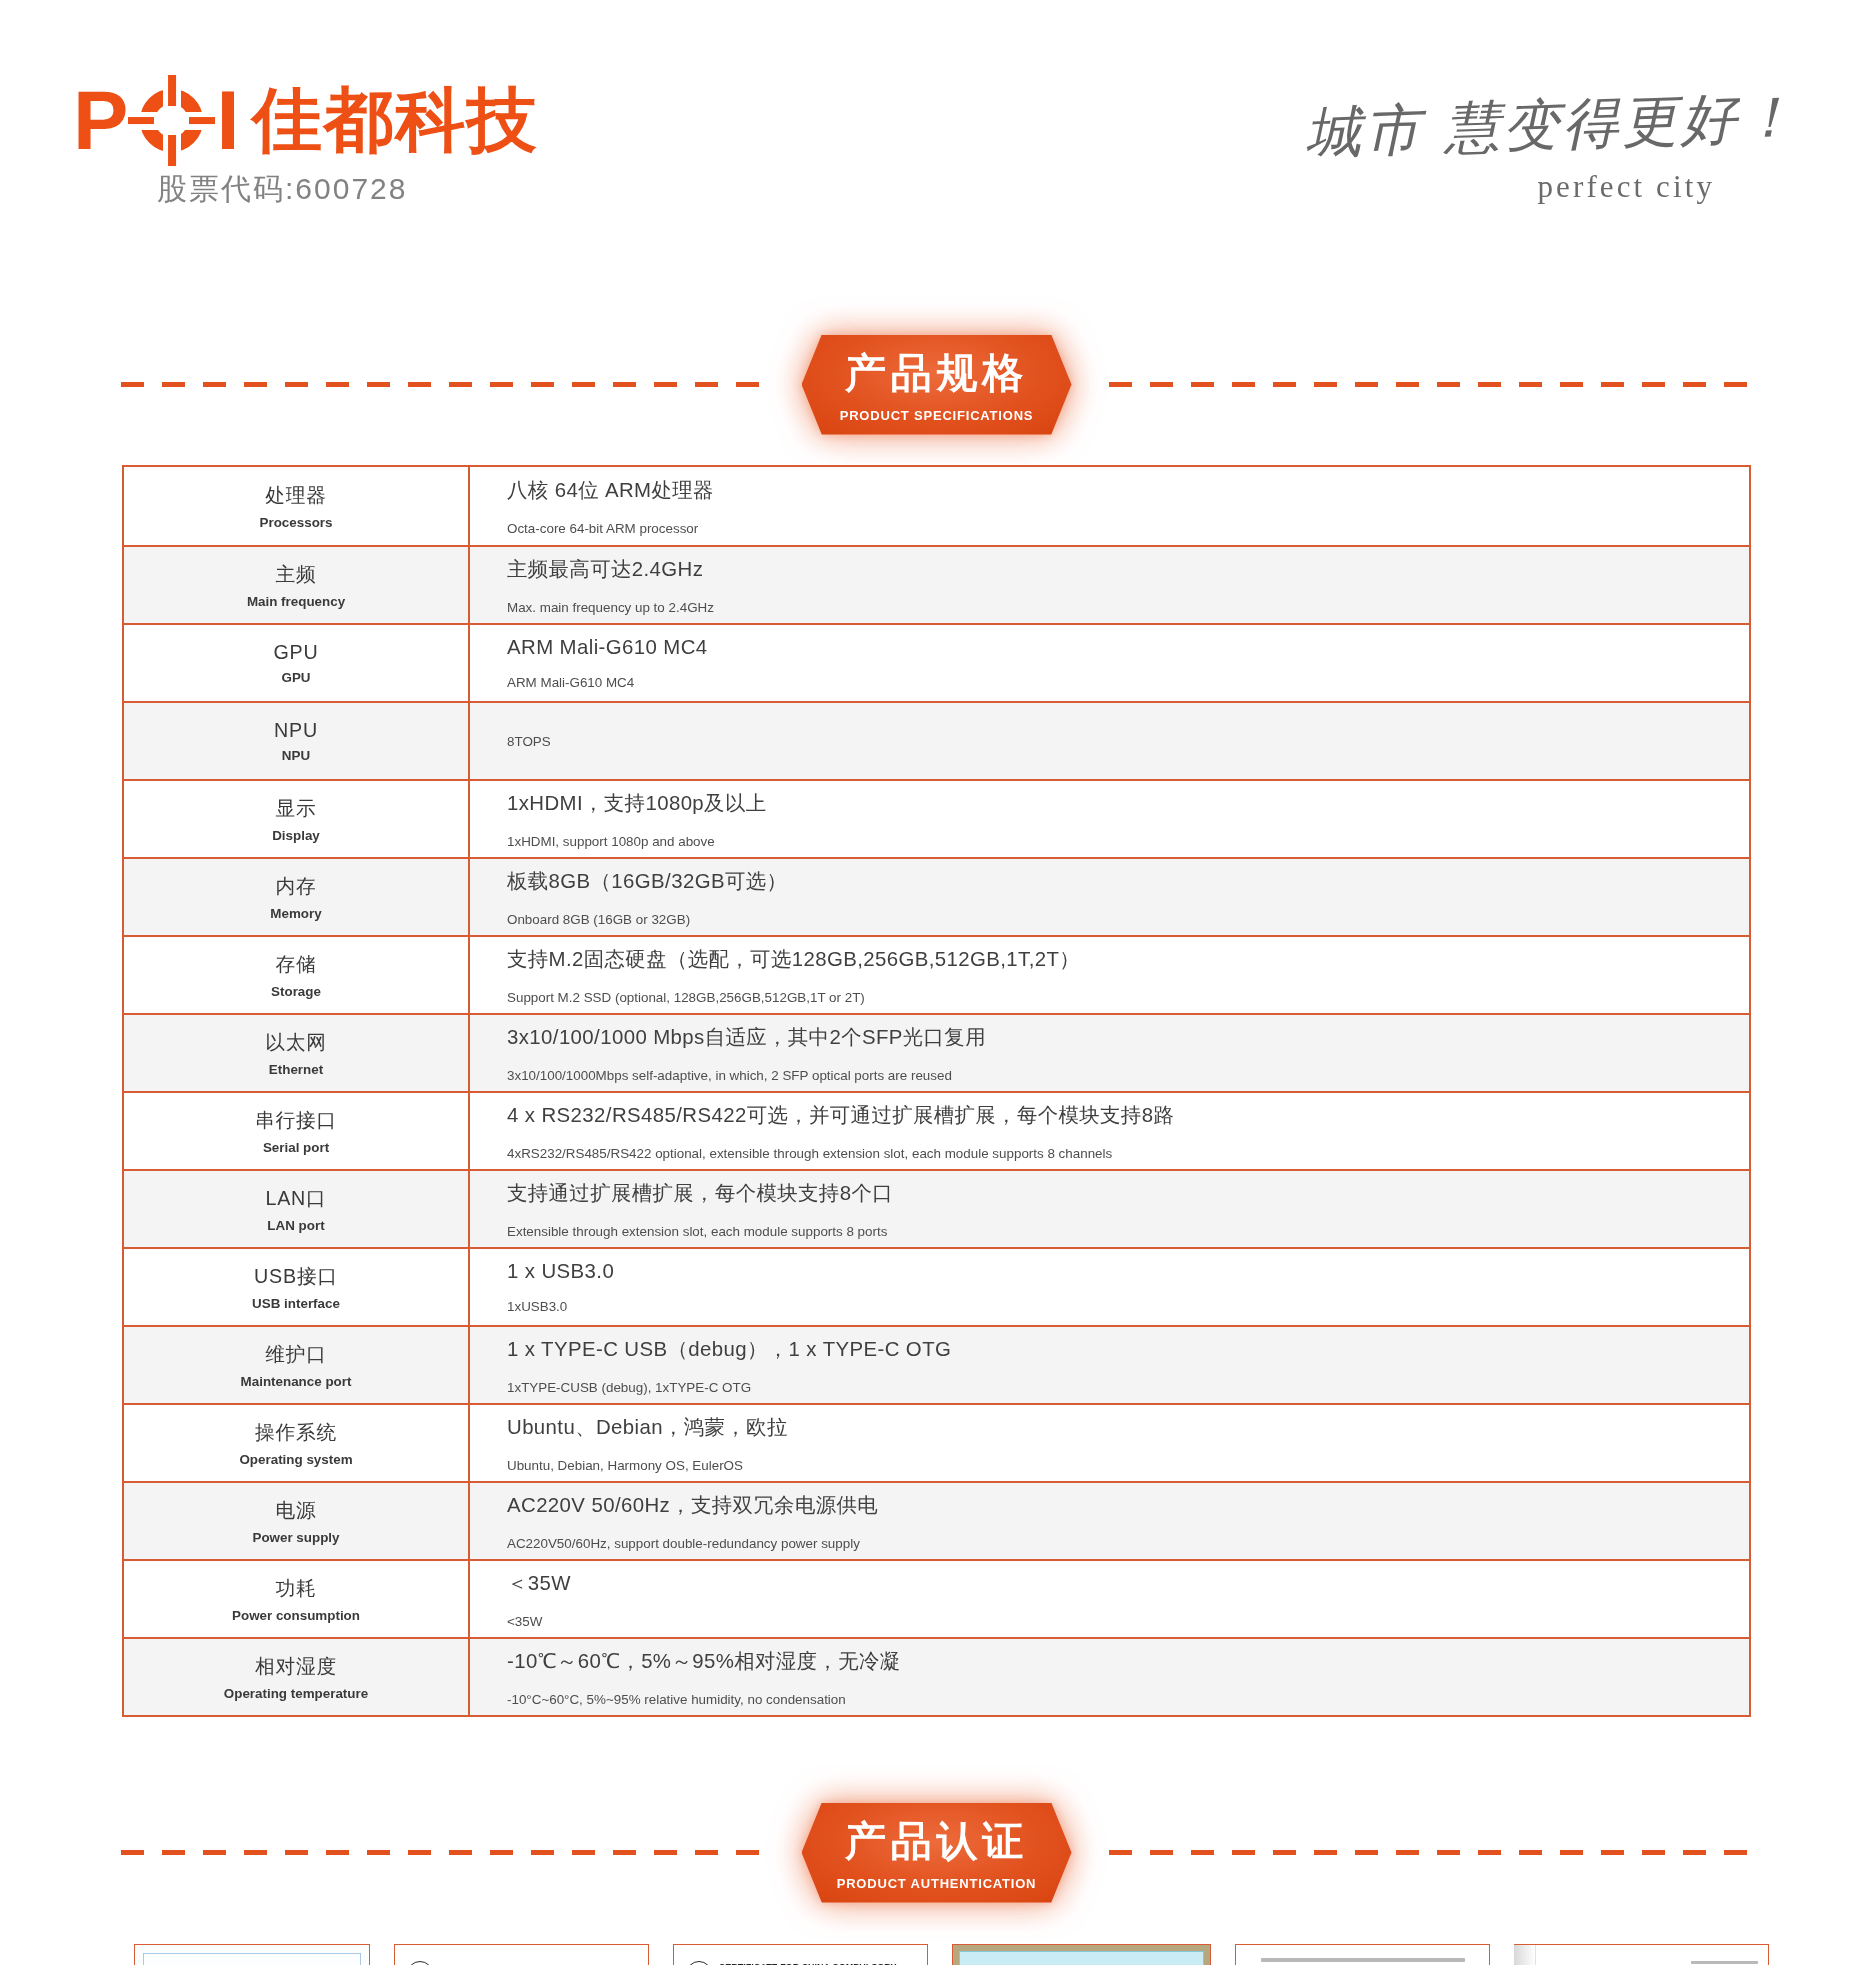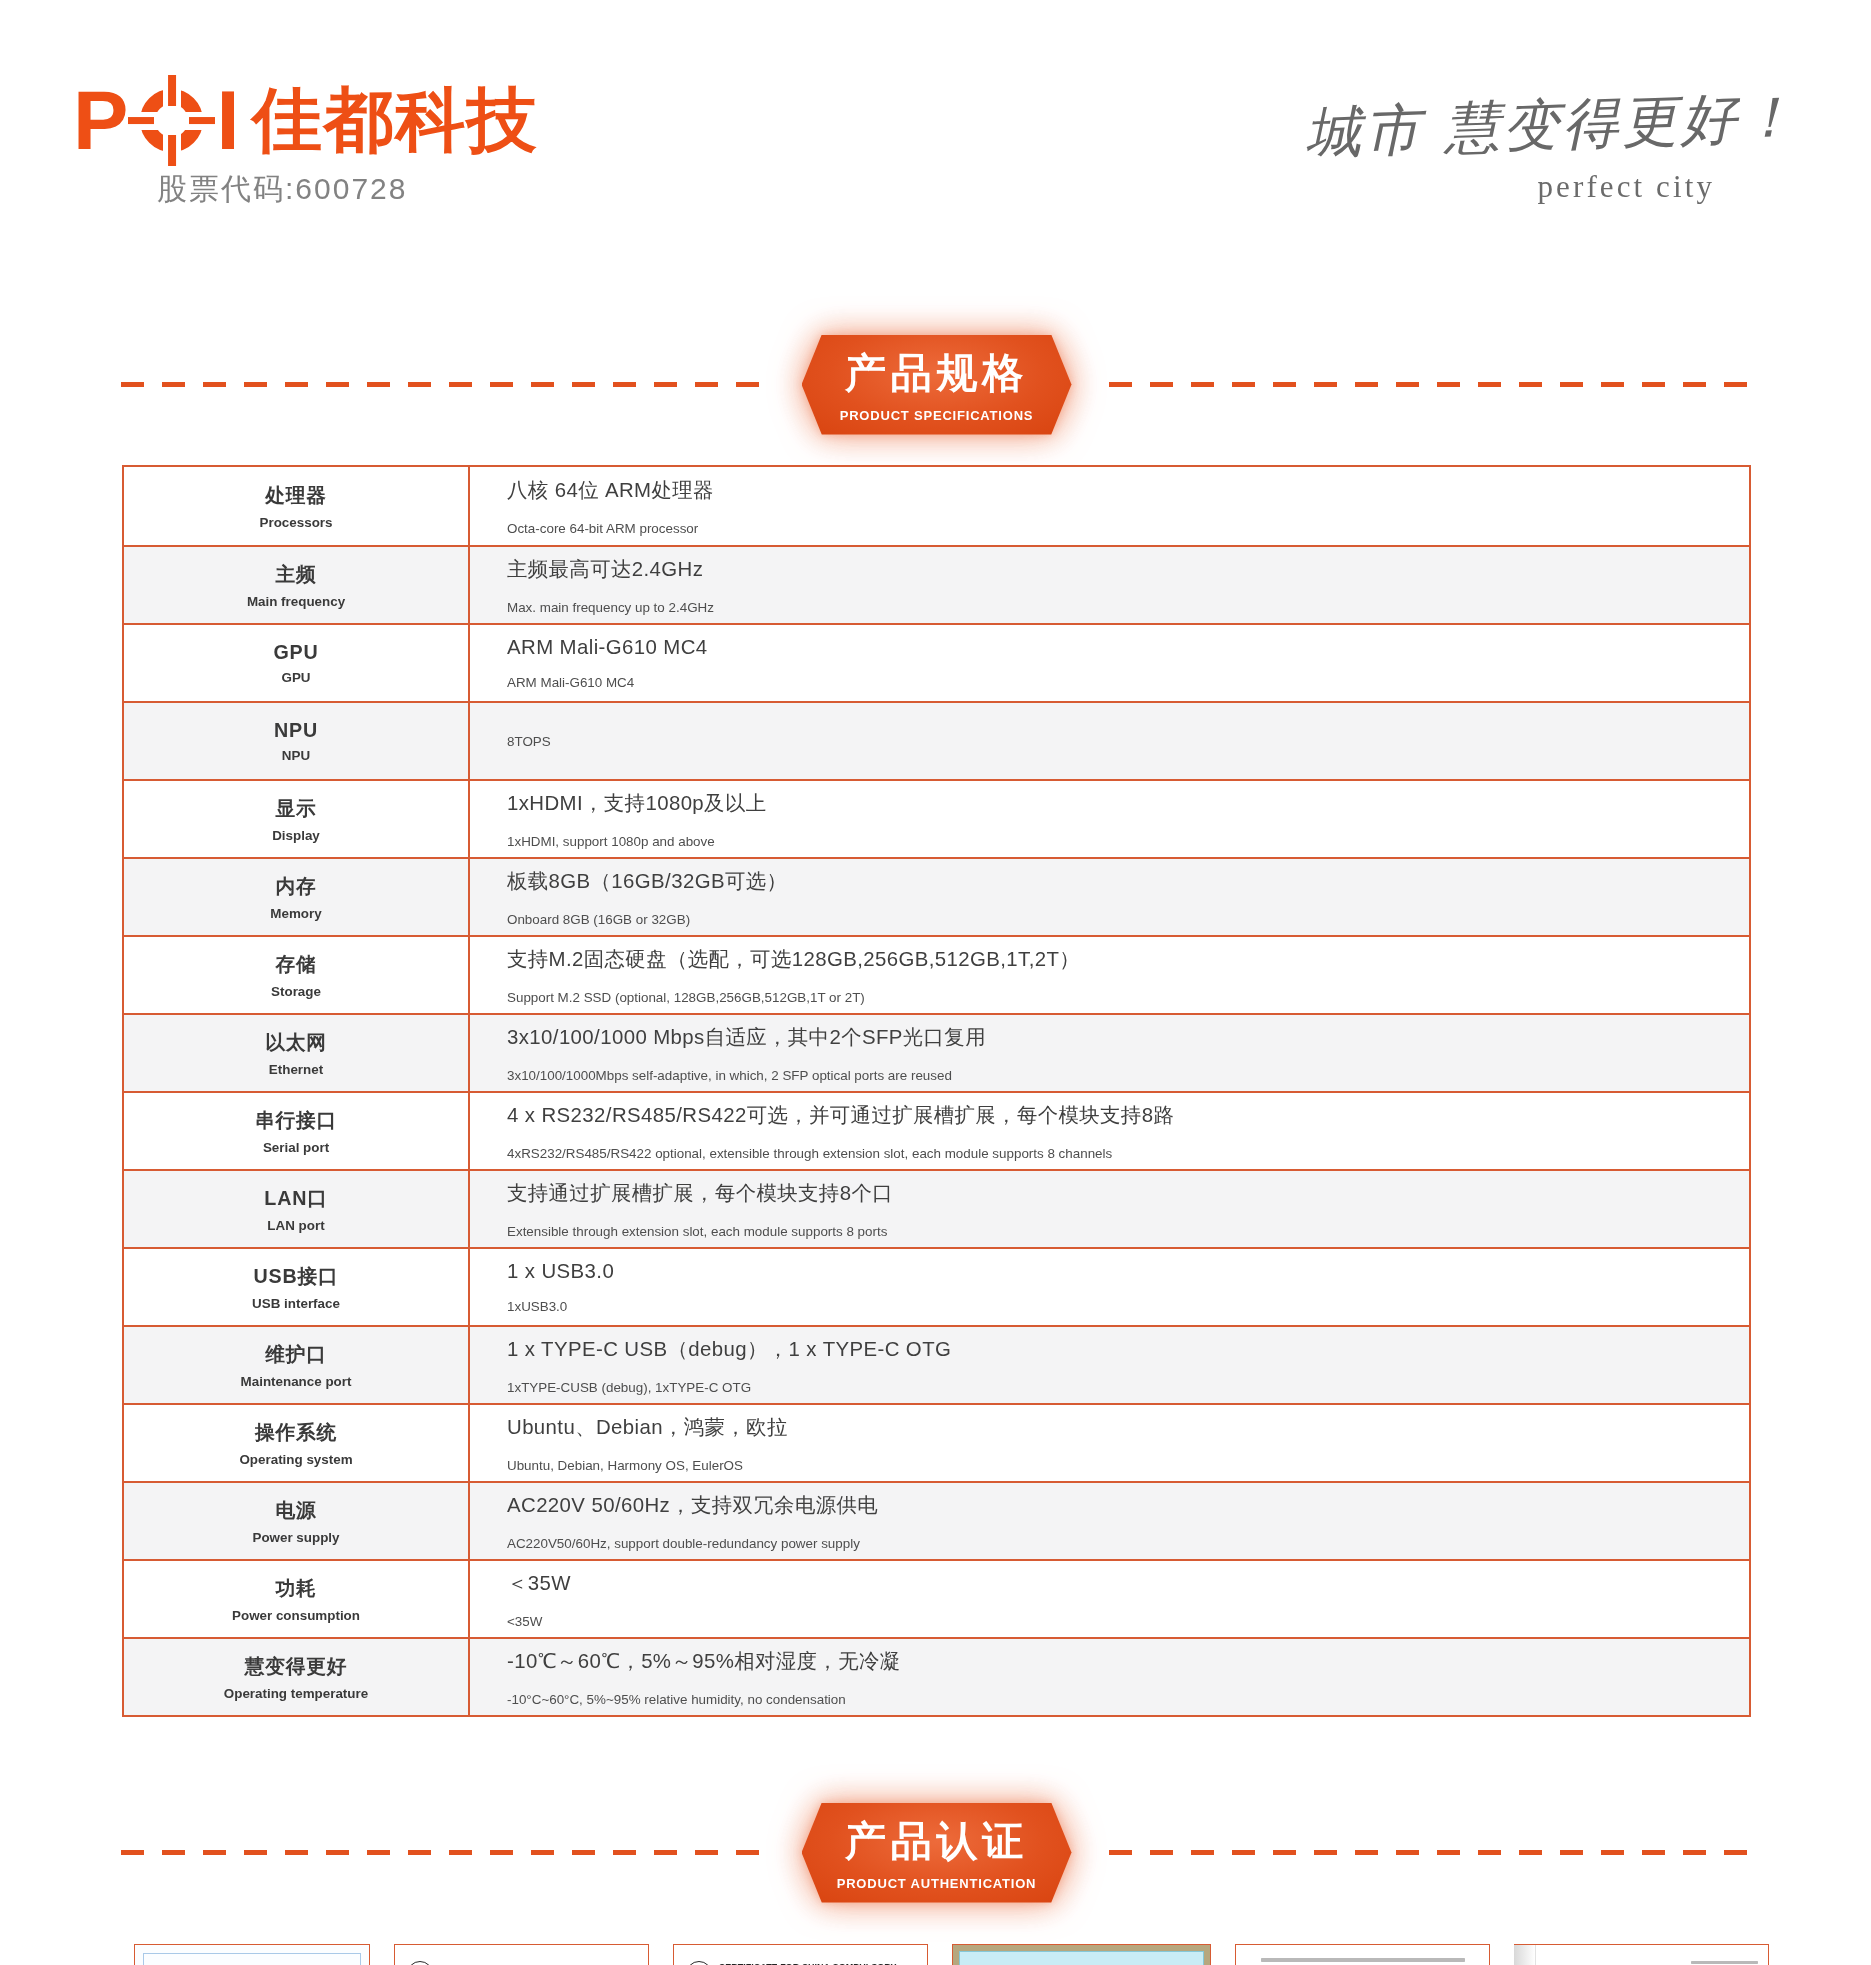--- a/index.html
+++ b/index.html
@@ -53,21 +53,21 @@
   .badge .cn{font-size:41px;font-weight:bold;letter-spacing:4.7px;}
   .badge .en{font-size:13px;font-weight:bold;letter-spacing:0.8px;margin-top:7.9px;}
   
   .spec-table{position:absolute;left:122px;top:465px;width:1629px;border:2.4px solid var(--tborder);}
   .spec-row{display:flex;height:78px;border-top:2px solid var(--tborder);}
   .spec-row:first-child{border-top:none;}
   .spec-row:nth-child(odd){background:#ffffff;}
   .spec-row:nth-child(even){background:var(--gray-row);}
   .spec-label{width:346px;border-right:2px solid var(--tborder);
      display:flex;flex-direction:column;justify-content:center;align-items:center;gap:6.3px;padding:7.9px;}
-  .spec-label .zh{font-size:19.7px;font-weight:bold;color:var(--ink);letter-spacing:0.8px;}
+  .spec-label .zh{font-size:19.7px;font-weight:normal;color:var(--ink);letter-spacing:0.8px;}
   .spec-label .en{font-size:13.4px;font-weight:bold;color:var(--ink);}
   .spec-value{flex:1;display:flex;flex-direction:column;justify-content:center;gap:16.5px;padding:7.9px 23.6px 7.9px 37px;}
   .spec-value .zh{font-size:20.4px;color:#3F3F3F;letter-spacing:0.4px;}
   .spec-value .en{font-size:13.4px;color:var(--ink2);}
   
   .certs{position:absolute;left:134px;right:103px;top:1944px;height:338px;display:flex;justify-content:space-between;}
   .cert{border:1.6px solid var(--tborder);background:#fff;position:relative;overflow:hidden;height:338px;}
   .bar{background:#8f8f8f;height:3.5px;border-radius:0.8px;}
   .bar.light{background:#b9b9b9;}
   
@@ -271,21 +271,21 @@
       <div class="zh">功耗</div>
       <div class="en">Power consumption</div>
     </div>
     <div class="spec-value">
       <div class="zh">＜35W</div>
       <div class="en">&lt;35W</div>
     </div>
   </div>
   <div class="spec-row">
     <div class="spec-label">
-      <div class="zh">慧变得更好</div>
+      <div class="zh">相对湿度</div>
       <div class="en">Operating temperature</div>
     </div>
     <div class="spec-value">
       <div class="zh">-10℃～60℃，5%～95%相对湿度，无冷凝</div>
       <div class="en">-10°C~60°C, 5%~95% relative humidity, no condensation</div>
     </div>
   </div>
 </div>
 
 <div class="section-band" style="top:1806px">

